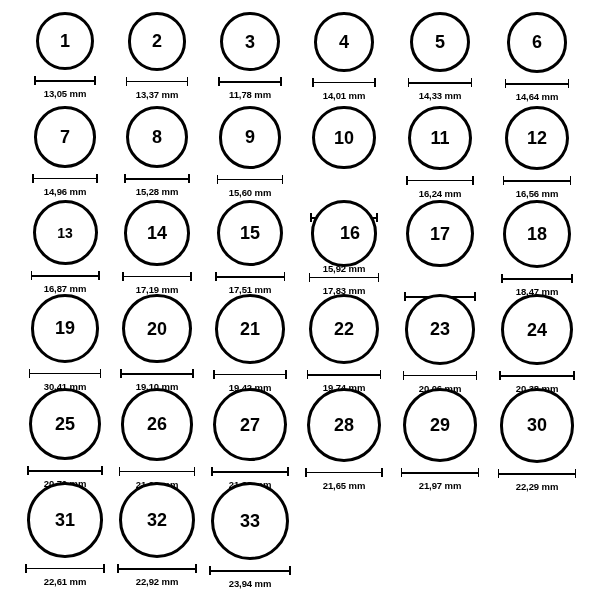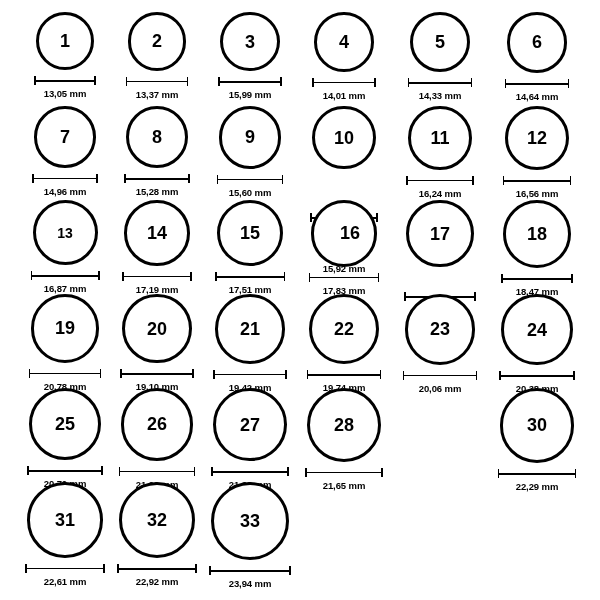--- a/index.html
+++ b/index.html
@@ -103,21 +103,21 @@
     </div>
     <div class="ring-cell" style="left: 215px; top: 12px; width: 70px;">
       <div class="ring-circle" style="width: 59.1754px; height: 59.1754px;">
         <span class="ring-number" style="font-size: 18px;">3</span>
       </div>
       <div class="measure" style="width: 63.1754px;">
         <div class="bar"></div>
         <div class="cap left"></div>
         <div class="cap right"></div>
       </div>
-      <div class="ring-label">15,99 mm</div>
+      <div class="ring-label">11,78 mm</div>
     </div>
     <div class="ring-cell" style="left: 309px; top: 12px; width: 70px;">
       <div class="ring-circle" style="width: 59.7631px; height: 59.7631px;">
         <span class="ring-number" style="font-size: 18px;">4</span>
       </div>
       <div class="measure" style="width: 63.7631px;">
         <div class="bar"></div>
         <div class="cap left"></div>
         <div class="cap right"></div>
       </div>
@@ -279,21 +279,21 @@
     </div>
     <div class="ring-cell" style="left: 30px; top: 294px; width: 70px;">
       <div class="ring-circle" style="width: 68.5234px; height: 68.5234px; justify-content: center;">
         <span class="ring-number" style="font-size: 18px;">19</span>
       </div>
       <div class="measure" style="width: 72.5234px;">
         <div class="bar"></div>
         <div class="cap left"></div>
         <div class="cap right"></div>
       </div>
-      <div class="ring-label">20,78 mm</div>
+      <div class="ring-label">30,41 mm</div>
     </div>
     <div class="ring-cell" style="left: 122px; top: 294px; width: 70px;">
       <div class="ring-circle" style="width: 69.1111px; height: 69.1111px;">
         <span class="ring-number" style="font-size: 18px;">20</span>
       </div>
       <div class="measure" style="width: 73.1111px;">
         <div class="bar"></div>
         <div class="cap left"></div>
         <div class="cap right"></div>
       </div>
@@ -380,20 +380,31 @@
       <div class="ring-circle" style="width: 73.7943px; height: 73.7943px;">
         <span class="ring-number" style="font-size: 18px;">28</span>
       </div>
       <div class="measure" style="width: 77.7943px;">
         <div class="bar"></div>
         <div class="cap left"></div>
         <div class="cap right"></div>
       </div>
       <div class="ring-label">21,65 mm</div>
     </div>
+    <div class="ring-cell" style="left: 402.809px; top: 388px; width: 74.382px;">
+      <div class="ring-circle" style="width: 74.382px; height: 74.382px;">
+        <span class="ring-number" style="font-size: 18px;">29</span>
+      </div>
+      <div class="measure" style="width: 78.382px;">
+        <div class="bar"></div>
+        <div class="cap left"></div>
+        <div class="cap right"></div>
+      </div>
+      <div class="ring-label">21,97 mm</div>
+    </div>
     <div class="ring-cell" style="left: 499.515px; top: 388px; width: 74.9697px;">
       <div class="ring-circle" style="width: 74.9697px; height: 74.9697px;">
         <span class="ring-number" style="font-size: 18px;">30</span>
       </div>
       <div class="measure" style="width: 78.9697px;">
         <div class="bar"></div>
         <div class="cap left"></div>
         <div class="cap right"></div>
       </div>
       <div class="ring-label">22,29 mm</div>

